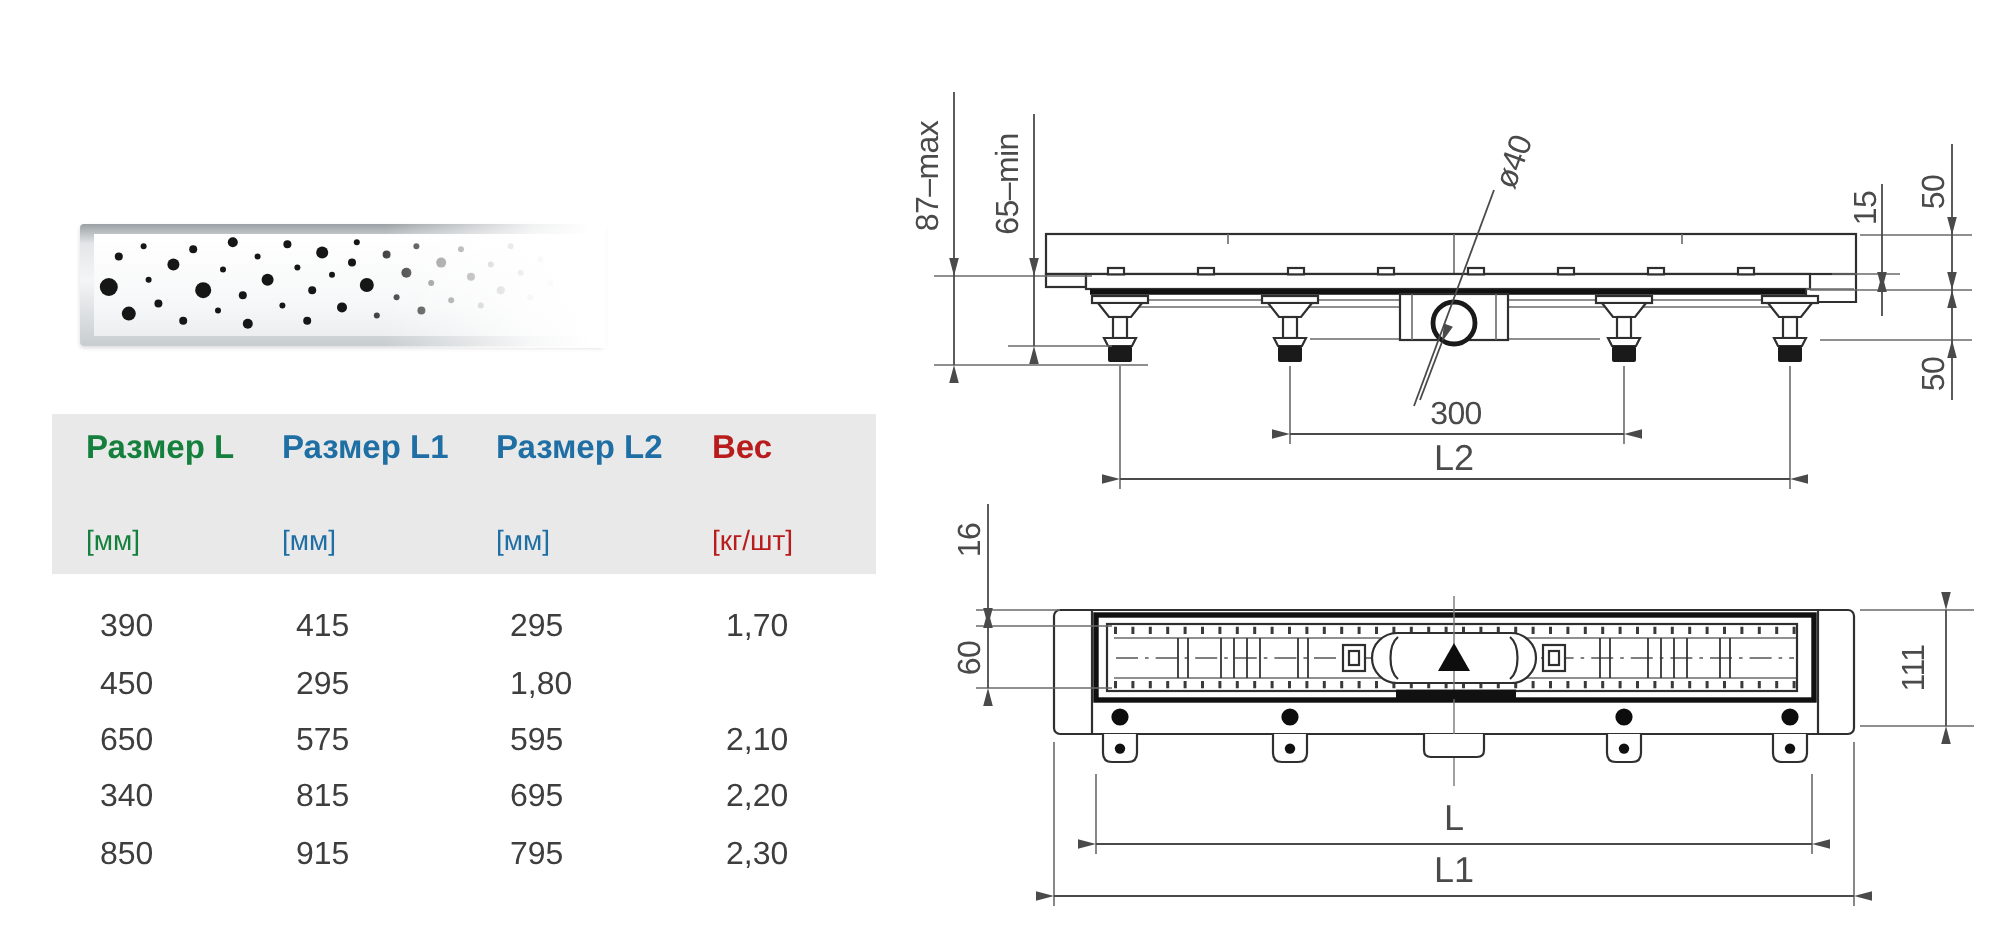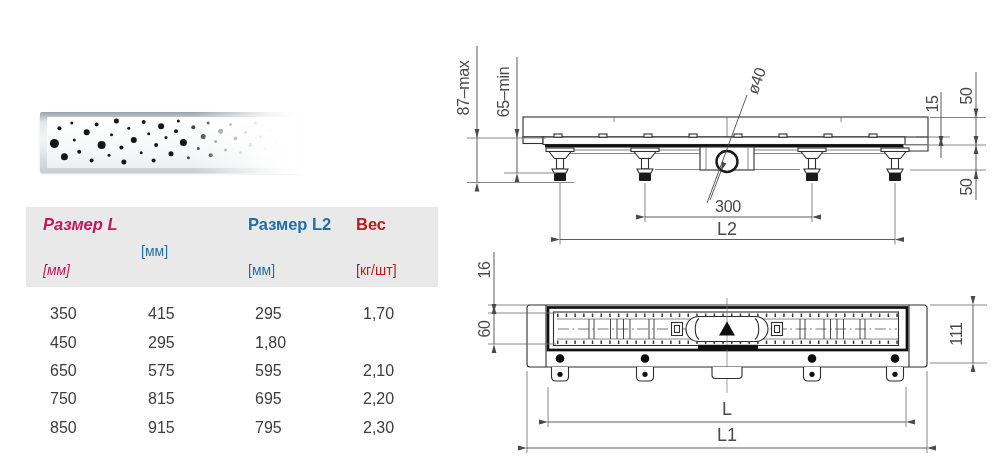--- a/index.html
+++ b/index.html
@@ -302,56 +302,57 @@
           <circle cx="218.2" cy="31.6" r="1.5" fill="#d0d0d0"></circle>
           <circle cx="223.2" cy="12.8" r="1.5" fill="#d0d0d0"></circle>
           <circle cx="228.2" cy="24.5" r="1.5" fill="#d0d0d0"></circle>
         </svg>
     </div>
     <div class="fade"></div>
   </div>
 
   <div id="spec-table">
     <div class="head" style="background: rgb(233, 233, 233);">
-      <div class="col" style="color: #be185d; font-style: italic;">
+      <div class="col" style="color: #15803d;">
         <span class="lbl">Размер L</span>
         <span class="unit">[мм]</span>
       </div>
       <div class="col" style="color: rgb(31, 111, 165);">
+        <span class="lbl">Размер L1</span>
         <span class="unit">[мм]</span>
       </div>
       <div class="col" style="color: rgb(31, 111, 165);">
         <span class="lbl">Размер L2</span>
         <span class="unit">[мм]</span>
       </div>
       <div class="col" style="color: #b91c1c;">
         <span class="lbl">Вес</span>
         <span class="unit">[кг/шт]</span>
       </div>
     </div>
     <div class="body">
         <div class="row">
-          <span>350</span>
+          <span>390</span>
           <span>415</span>
           <span>295</span>
           <span>1,70</span>
         </div>
         <div class="row">
           <span>450</span>
           <span>295</span>
           <span>1,80</span>
         </div>
         <div class="row">
           <span>650</span>
           <span>575</span>
           <span>595</span>
           <span>2,10</span>
         </div>
         <div class="row">
-          <span>750</span>
+          <span>340</span>
           <span>815</span>
           <span>695</span>
           <span>2,20</span>
         </div>
         <div class="row">
           <span>850</span>
           <span>915</span>
           <span>795</span>
           <span>2,30</span>
         </div>

